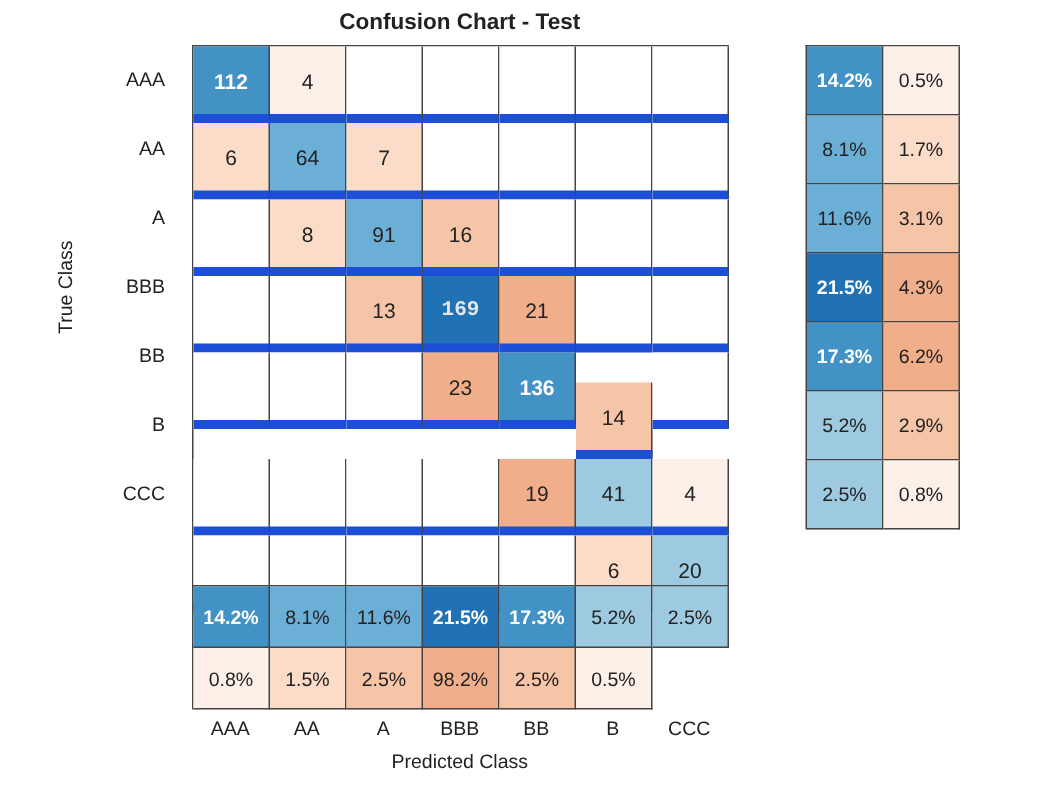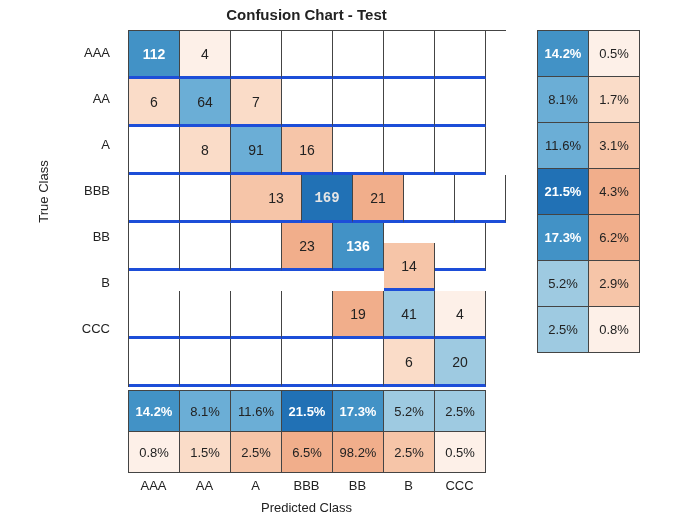--- a/index.html
+++ b/index.html
@@ -73,21 +73,21 @@
     left: 128px;
     top: 30px;
     border-top: 1px solid #444;
     border-left: 1px solid #444;
   }
   .main-grid .row { display: flex; }
   .cell {
     width: 50px;
     height: 45px;
     border-right: 1px solid #444;
-    border-bottom: 3px solid #1d4ed8;
+    border-bottom: 6px solid #1d4ed8;
     display: flex;
     align-items: center;
     justify-content: center;
     font-size: 14px;
     box-sizing: content-box;
   }
   
   .side-grid {
     position: absolute;
     left: 537px;
@@ -187,21 +187,21 @@
         <div class="cell" style="background: rgb(250, 220, 200); color: rgb(34, 34, 34);">8</div>
         <div class="cell" style="background: rgb(107, 174, 214); color: rgb(34, 34, 34);">91</div>
         <div class="cell" style="background: rgb(246, 197, 168); color: rgb(34, 34, 34);">16</div>
         <div class="cell" style="background: rgb(255, 255, 255);"></div>
         <div class="cell" style="background: rgb(255, 255, 255);"></div>
         <div class="cell" style="background: rgb(255, 255, 255);"></div>
       </div>
       <div class="row">
         <div class="cell" style="background: rgb(255, 255, 255);"></div>
         <div class="cell" style="background: rgb(255, 255, 255);"></div>
-        <div class="cell" style="background: rgb(246, 197, 168); color: rgb(34, 34, 34); padding-left: 20px;">13</div>
+        <div class="cell" style="background: rgb(246, 197, 168); color: rgb(34, 34, 34);">13</div>
         <div class="cell white-text" style="background: rgb(33, 113, 181); color: #e5e5e5; font-family: Liberation Mono, monospace;">169</div>
         <div class="cell" style="background: rgb(241, 174, 139); color: rgb(34, 34, 34);">21</div>
         <div class="cell" style="background: rgb(255, 255, 255);"></div>
         <div class="cell" style="background: rgb(255, 255, 255);"></div>
       </div>
       <div class="row">
         <div class="cell" style="background: rgb(255, 255, 255);"></div>
         <div class="cell" style="background: rgb(255, 255, 255);"></div>
         <div class="cell" style="background: rgb(255, 255, 255);"></div>
         <div class="cell" style="background: rgb(241, 174, 139); color: rgb(34, 34, 34);">23</div>
@@ -267,21 +267,20 @@
         <div class="bcell" style="background: rgb(107, 174, 214); color: rgb(34, 34, 34);">11.6%</div>
         <div class="bcell white-text" style="background: rgb(33, 113, 181); color: rgb(255, 255, 255);">21.5%</div>
         <div class="bcell white-text" style="background: rgb(66, 146, 198); color: rgb(255, 255, 255);">17.3%</div>
         <div class="bcell" style="background: rgb(158, 202, 225); color: rgb(34, 34, 34);">5.2%</div>
         <div class="bcell" style="background: rgb(158, 202, 225); color: rgb(34, 34, 34);">2.5%</div>
       </div>
       <div class="row">
         <div class="bcell" style="background: rgb(253, 240, 232); color: rgb(34, 34, 34);">0.8%</div>
         <div class="bcell" style="background: rgb(250, 220, 200); color: rgb(34, 34, 34);">1.5%</div>
         <div class="bcell" style="background: rgb(246, 197, 168); color: rgb(34, 34, 34);">2.5%</div>
-        <div class="bcell" style="background: rgb(241, 174, 139); color: rgb(34, 34, 34);">6.5%</div>
         <div class="bcell" style="background: rgb(241, 174, 139); color: rgb(34, 34, 34);">98.2%</div>
         <div class="bcell" style="background: rgb(246, 197, 168); color: rgb(34, 34, 34);">2.5%</div>
         <div class="bcell" style="background: rgb(253, 240, 232); color: rgb(34, 34, 34);">0.5%</div>
       </div>
     </div>
 
   <div class="x-ticks" id="x-ticks">
       <div class="xtick">AAA</div>
       <div class="xtick">AA</div>
       <div class="xtick">A</div>

